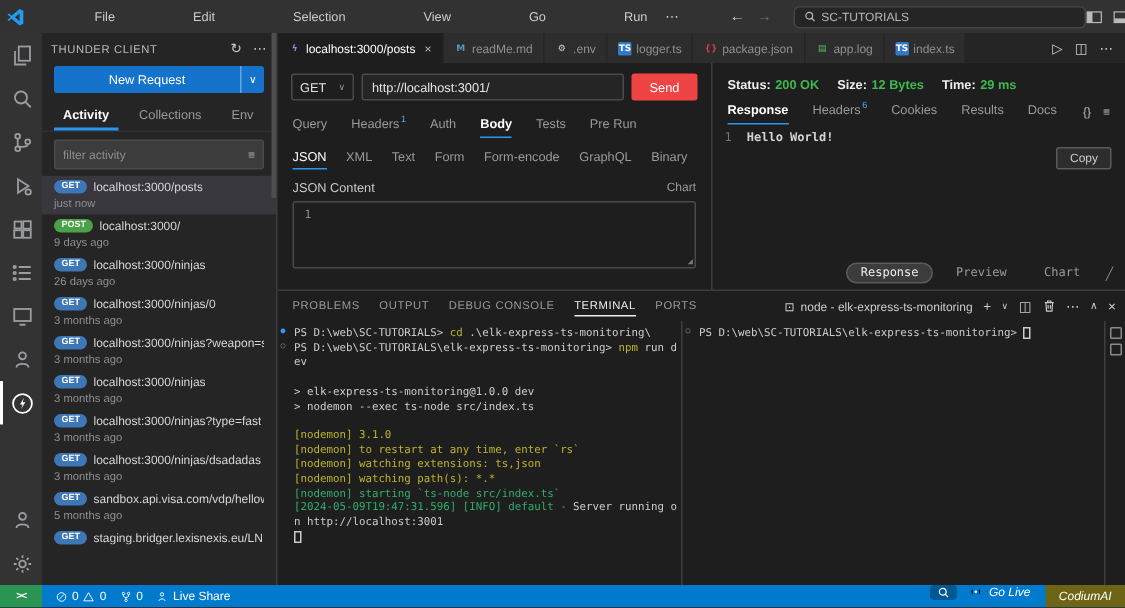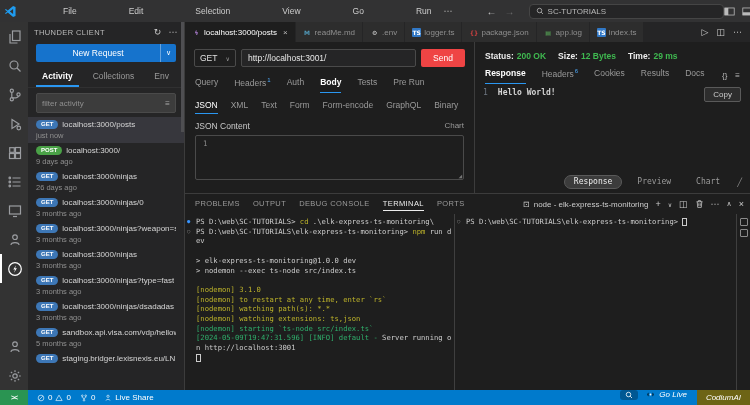--- a/index.html
+++ b/index.html
@@ -88,21 +88,21 @@
   .response-pane{flex:1;display:flex;flex-direction:column;position:relative;min-width:0;}
   .status-row{display:flex;gap:12px;padding:9px 10px 2px;font-size:8.5px;}
   .st-label{color:#ededed;font-weight:bold;}
   .st-val{color:#3fb950;font-weight:bold;margin-left:3px;}
   .resp-tabs{display:flex;padding:2px 10px 0;font-size:8.5px;color:#9a9a9a;align-items:flex-end;}
   .resp-tab-icons{margin-left:auto;display:flex;gap:8px;color:#bbbbbb;font-size:8px;padding-bottom:4px;}
   .resp-body{flex:1;position:relative;font-family:"DejaVu Sans Mono",monospace;font-size:8px;padding:4px 8px;}
   .resp-line{display:flex;gap:10px;}
   .resp-ln{color:#6e7681;}
   .resp-text{color:#d4d4d4;font-weight:bold;}
-  .copy-btn{position:absolute;top:3px;right:9px;border:1px solid #5a5a5a;background:#2d2d2d;color:#cccccc;font-size:8px;font-family:"Liberation Sans",sans-serif;padding:2px 8px;border-radius:2px;}
+  .copy-btn{position:absolute;top:15px;right:9px;border:1px solid #5a5a5a;background:#2d2d2d;color:#cccccc;font-size:8px;font-family:"Liberation Sans",sans-serif;padding:2px 8px;border-radius:2px;}
   .view-tabs{position:absolute;bottom:4px;right:8px;display:flex;gap:5px;font-size:8px;color:#9a9a9a;align-items:center;}
   .view-tab{padding:1px 9px 2px;border-radius:8px;border:1px solid transparent;}
   .view-tab.active{background:#3c3c3c;border-color:#5a5a5a;color:#ececec;}
   .vt-icon{color:#8a8a8a;font-size:8px;margin-left:2px;}
 
   
   .panel{flex:1;border-top:1px solid #3c3c3c;display:flex;flex-direction:column;min-height:0;}
   .panel-header{height:20px;display:flex;align-items:center;flex-shrink:0;padding:0 6px 0 10px;}
   .panel-tabs{display:flex;gap:13px;font-size:7.5px;letter-spacing:.4px;color:#9a9a9a;height:100%;align-items:center;}
   .paneltab{border-bottom:1px solid transparent;padding:2px 0;}
@@ -518,22 +518,22 @@
           <div class="term-left">
               <div class="tline"><span class="tmark filled">●</span><span class="tc-w">PS D:\web\SC-TUTORIALS&gt; </span><span class="tc-y">cd</span><span class="tc-w"> .\elk-express-ts-monitoring\</span></div>
               <div class="tline"><span class="tmark hollow">○</span><span class="tc-w">PS D:\web\SC-TUTORIALS\elk-express-ts-monitoring&gt; </span><span class="tc-y">npm</span><span class="tc-w"> run d</span></div>
               <div class="tline"><span class="tc-w">ev</span></div>
               <div class="tline"></div>
               <div class="tline"><span class="tc-w">&gt; elk-express-ts-monitoring@1.0.0 dev</span></div>
               <div class="tline"><span class="tc-w">&gt; nodemon --exec ts-node src/index.ts</span></div>
               <div class="tline"></div>
               <div class="tline"><span class="tc-y">[nodemon] 3.1.0</span></div>
               <div class="tline"><span class="tc-y">[nodemon] to restart at any time, enter `rs`</span></div>
+              <div class="tline"><span class="tc-y">[nodemon] watching extensions: ts,json</span></div>
               <div class="tline"><span class="tc-y">[nodemon] watching path(s): *.*</span></div>
-              <div class="tline"><span class="tc-y">[nodemon] watching extensions: ts,json</span></div>
               <div class="tline"><span class="tc-g">[nodemon] starting `ts-node src/index.ts`</span></div>
               <div class="tline"><span class="tc-g">[2024-05-09T19:47:31.596] [INFO] default - </span><span class="tc-w">Server running o</span></div>
               <div class="tline"><span class="tc-w">n http://localhost:3001</span></div>
               <div class="tline"><span class="tcursor"></span></div>
             </div>
           <div class="term-right">
               <div class="tline"><span class="tmark hollow">○</span><span class="tc-w">PS D:\web\SC-TUTORIALS\elk-express-ts-monitoring&gt; </span><span class="tcursor"></span></div>
             </div>
           <div class="term-list">
             <div class="tl-item"></div>

